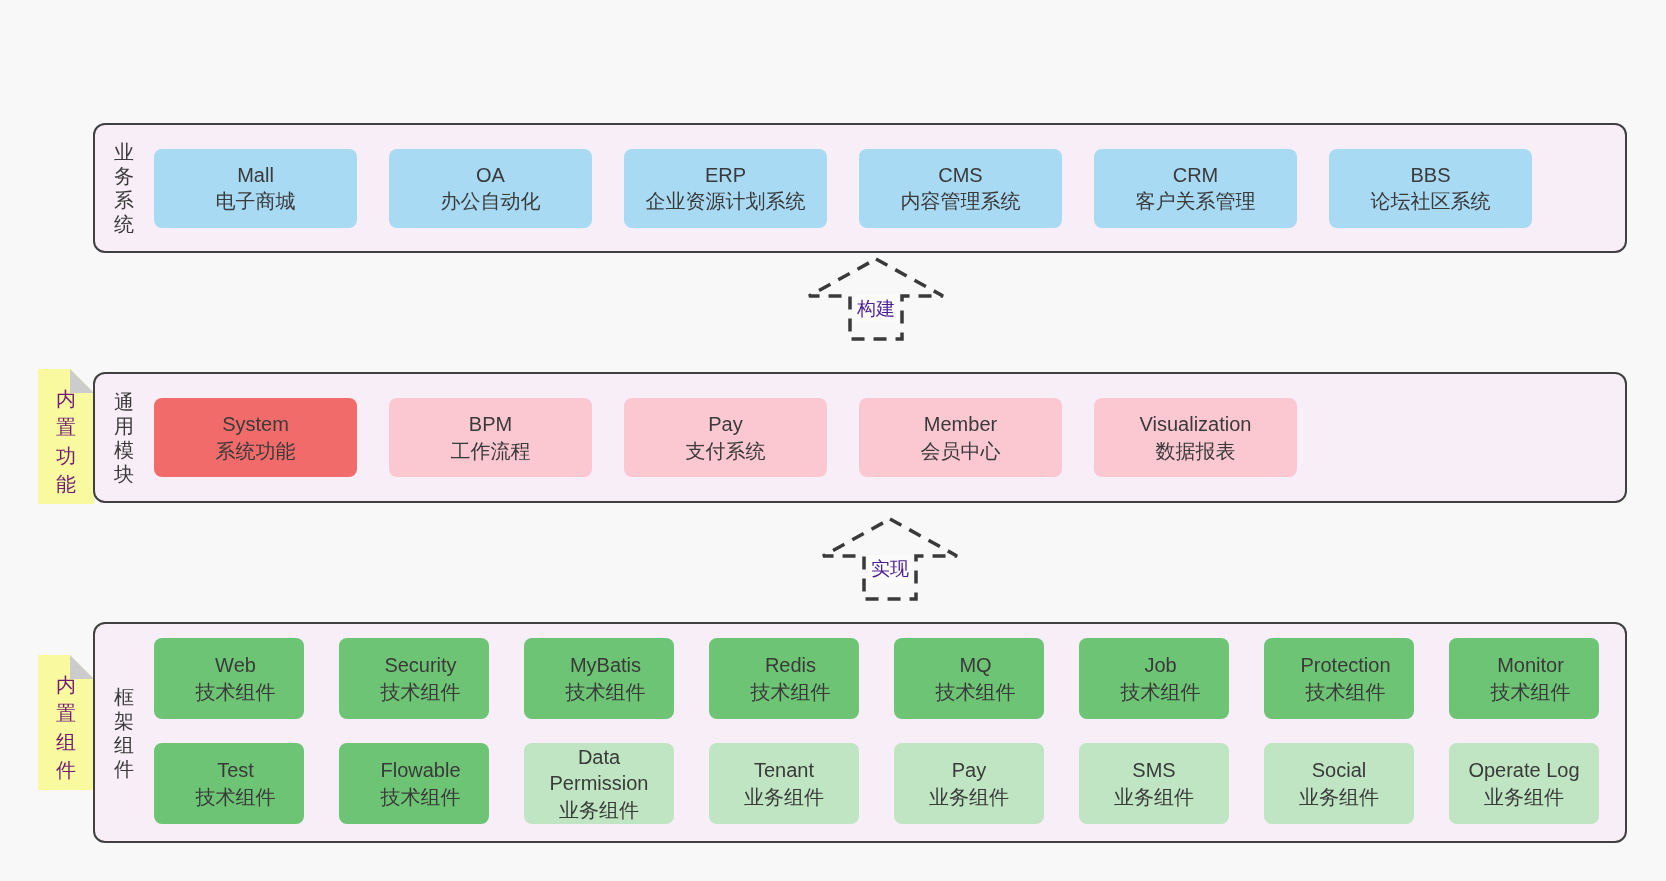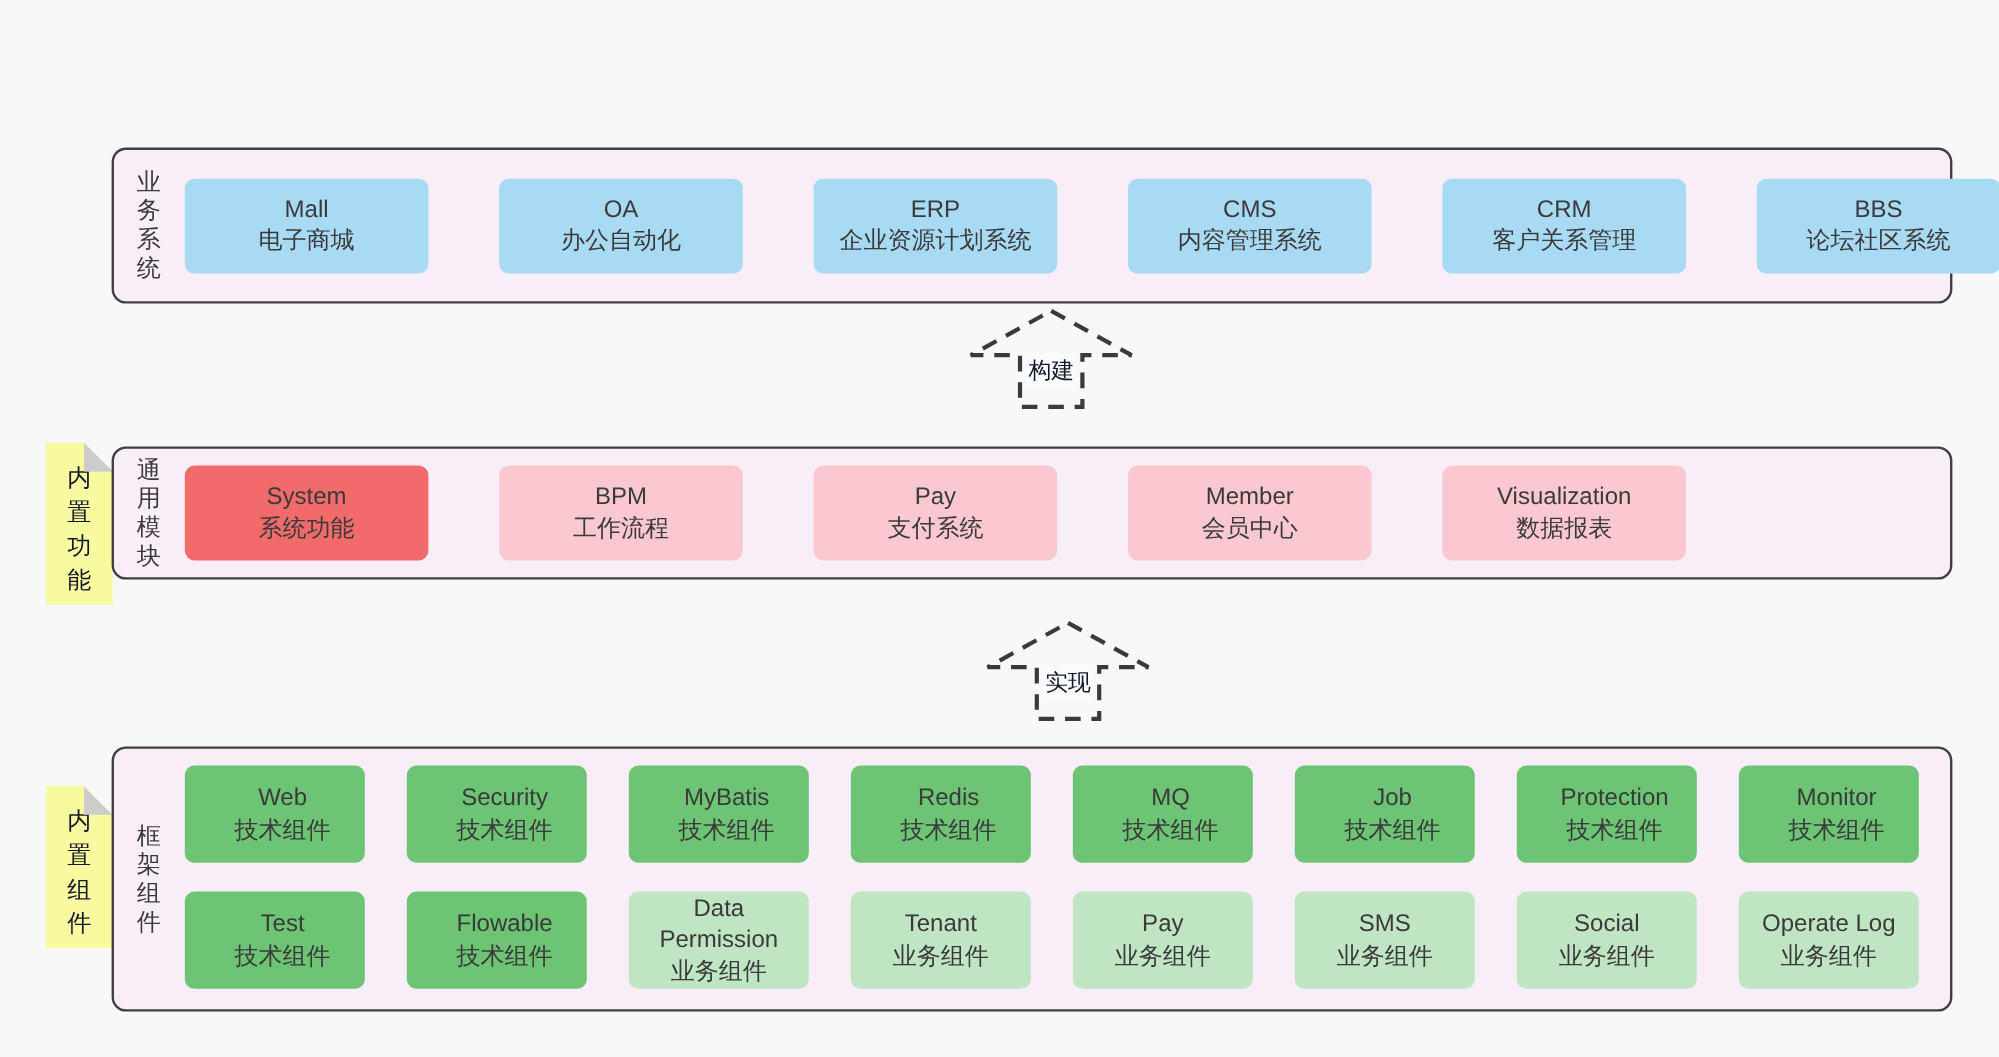--- a/index.html
+++ b/index.html
@@ -9,31 +9,31 @@
     font-family:"Liberation Sans",sans-serif;
     color:var(--text,#3a3a3a);
   }
   .panel{
     position:absolute;left:93px;width:1534px;box-sizing:border-box;
     background:var(--panel-bg,#f8eef7);
     border:2.5px solid var(--panel-border,#404040);
     border-radius:12px;
   }
   #panel-business{top:123px;height:130px;}
-  #panel-modules{top:372px;height:111px;}
+  #panel-modules{top:372px;height:131px;}
   #panel-framework{top:622px;height:221px;}
 
   .vlabel{
     position:absolute;left:12px;top:50%;transform:translateY(-50%);
     width:27px;font-size:20px;line-height:1.2;text-align:right;
     word-break:break-all;color:var(--text,#3a3a3a);
   }
   .boxrow{
     position:absolute;left:59px;top:0;height:100%;
-    display:flex;align-items:center;gap:59px;
+    display:flex;align-items:center;gap:32px;
   }
   .rowgrid{position:absolute;left:59px;display:flex;gap:35px;}
   #fw-row1{top:14px;}
   #fw-row2{top:119px;}
 
   .box{
     box-sizing:border-box;border-radius:8px;
     display:flex;flex-direction:column;align-items:center;justify-content:center;
     text-align:center;font-size:20px;line-height:1.32;
   }
@@ -50,32 +50,32 @@
     position:absolute;left:38px;width:56px;height:135px;
     background:var(--note-yellow,#f9f9a0);
     clip-path:polygon(0 0, calc(100% - 24px) 0, 100% 24px, 100% 100%, 0 100%);
   }
   .note-fold{
     position:absolute;top:0;right:0;width:24px;height:24px;
     background:linear-gradient(to bottom left, rgba(0,0,0,0) 50%, var(--note-fold,#cccccc) 50%);
   }
   .note-text{
     width:22px;margin:16px auto 0;font-size:20px;line-height:1.42;
-    text-align:center;word-break:break-all;color:#0f172a;
+    text-align:center;word-break:break-all;color:#701a75;
   }
   #note-modules{top:369px;}
   #note-framework{top:655px;}
 
   .arrow{position:absolute;width:140px;height:86px;}
   #arrow-build{left:806px;top:256px;}
   #arrow-impl{left:820px;top:516px;}
   .arrow svg{display:block;width:140px;height:86px;}
   .arrow-label{
     position:absolute;left:50%;top:39px;transform:translateX(-50%);
-    background:#fbfbfb;padding:1px 3px;font-size:19px;color:#0f172a;
+    background:#fbfbfb;padding:1px 3px;font-size:19px;color:#4c1d95;
     white-space:nowrap;
   }
 </style>
 </head>
 <body>
 
 <div class="canvas">
 
   <div class="panel" id="panel-business">
     <div class="vlabel">业务系统</div>

